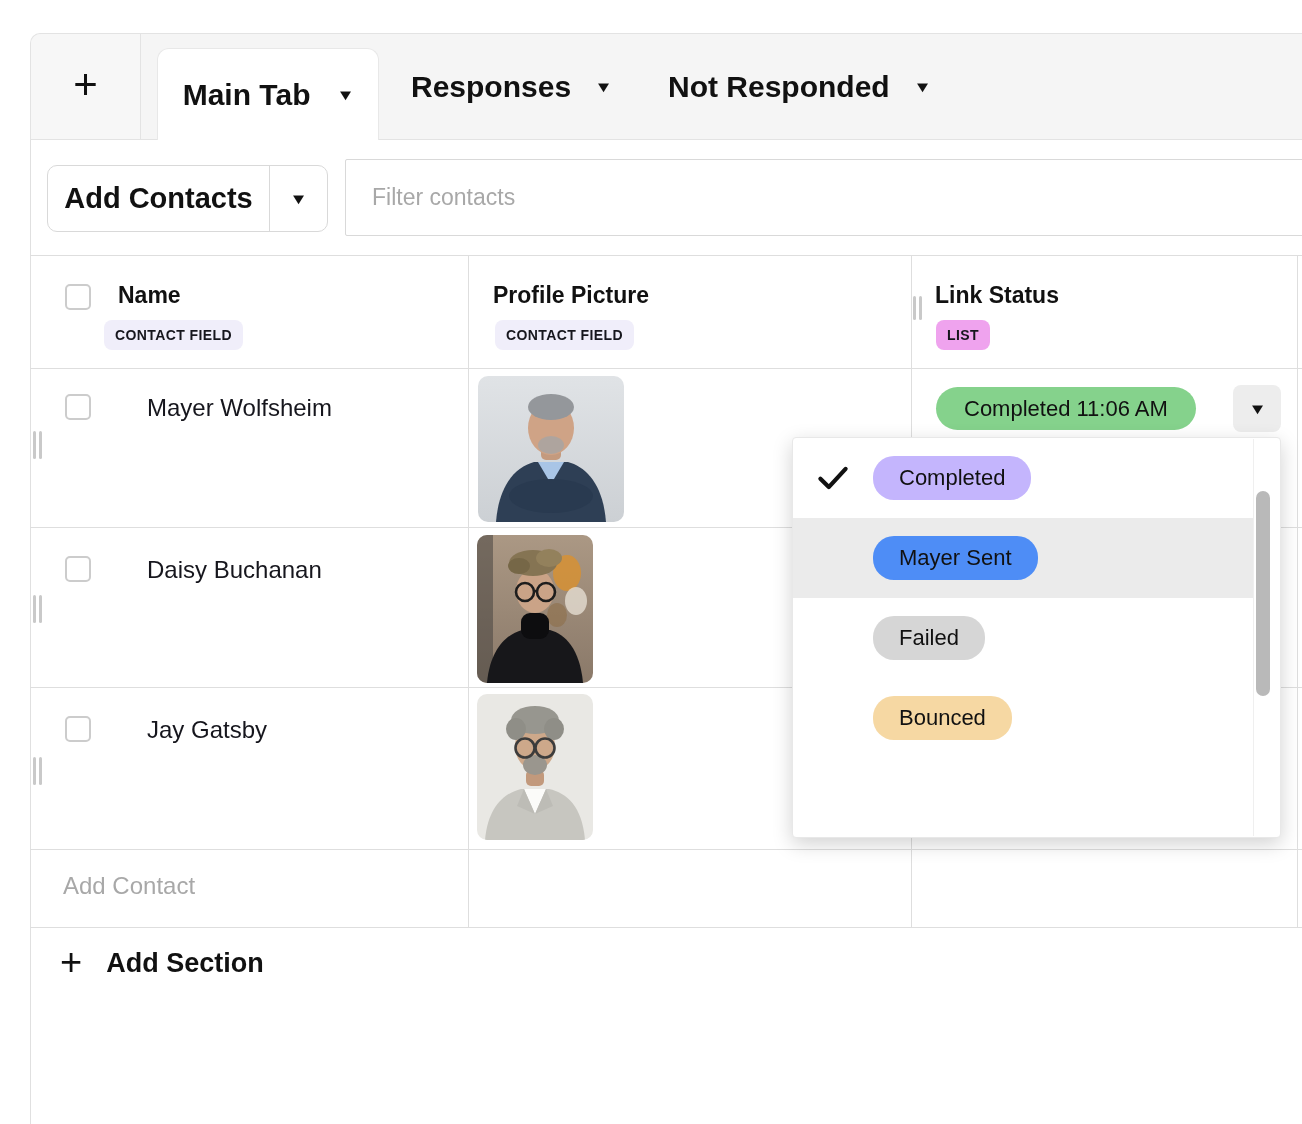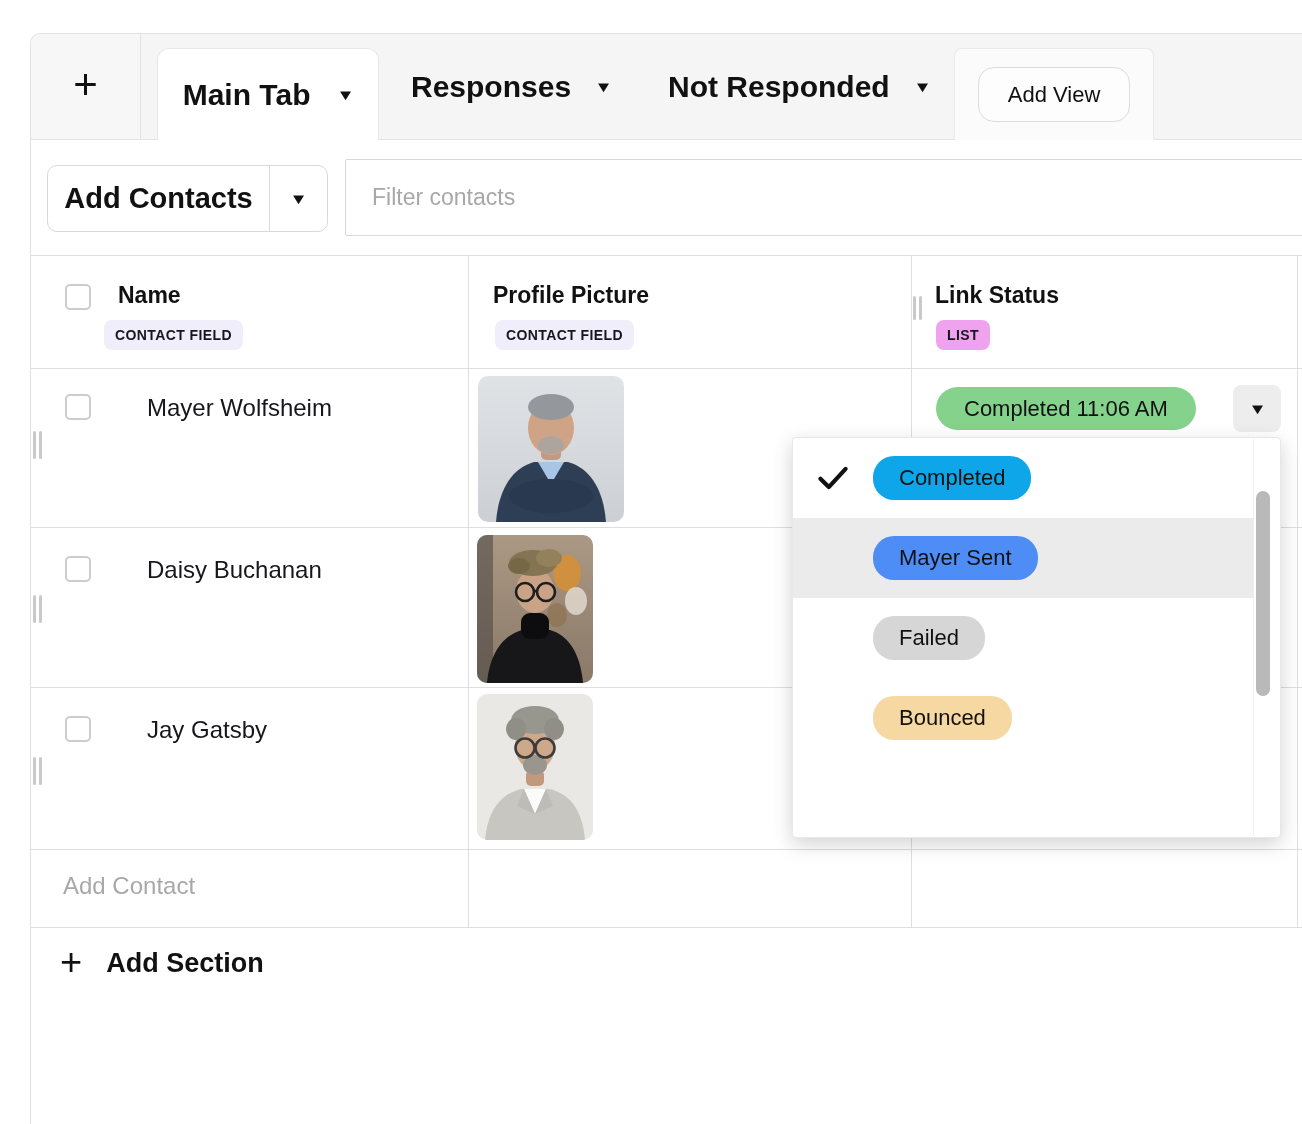--- a/index.html
+++ b/index.html
@@ -101,23 +101,20 @@
       <span class="tab-label">Main Tab</span>
       <span class="caret">▼</span>
     </div>
     <div class="tab-item responses">
       <span class="tab-label">Responses</span>
       <span class="caret">▼</span>
     </div>
     <div class="tab-item notresponded">
       <span class="tab-label">Not Responded</span>
       <span class="caret">▼</span>
-    </div>
-    <div class="addview-panel">
-      <div class="addview-btn">Add View</div>
     </div>
   </div>
 
   <div class="left-border"></div>
 
   <div class="addcontacts-btn">
     <span class="label-part">Add Contacts</span>
     <span class="split"></span>
     <span class="caret-part">
       <span class="caret">▼</span>
@@ -241,21 +238,21 @@
     <span class="txt">Add Section</span>
   </div>
 
   <div class="dropdown">
     <div class="dd-option">
       <span class="dd-check">
         <svg width="34" height="28" viewBox="0 0 24 20">
             <path d="M3 10.5 L9 16.5 L21 3.5" fill="none" stroke="#111" stroke-width="3" stroke-linecap="round" stroke-linejoin="round"></path>
           </svg>
       </span>
-      <span class="dd-pill" style="background-color: #0ea5e9;">Completed</span>
+      <span class="dd-pill" style="background-color: #c4b5fd;">Completed</span>
     </div>
     <div class="dd-option hl">
       <span class="dd-check"></span>
       <span class="dd-pill" style="background-color: rgb(78, 141, 246);">Mayer Sent</span>
     </div>
     <div class="dd-option">
       <span class="dd-check"></span>
       <span class="dd-pill" style="background-color: rgb(214, 214, 214);">Failed</span>
     </div>
     <div class="dd-option">

